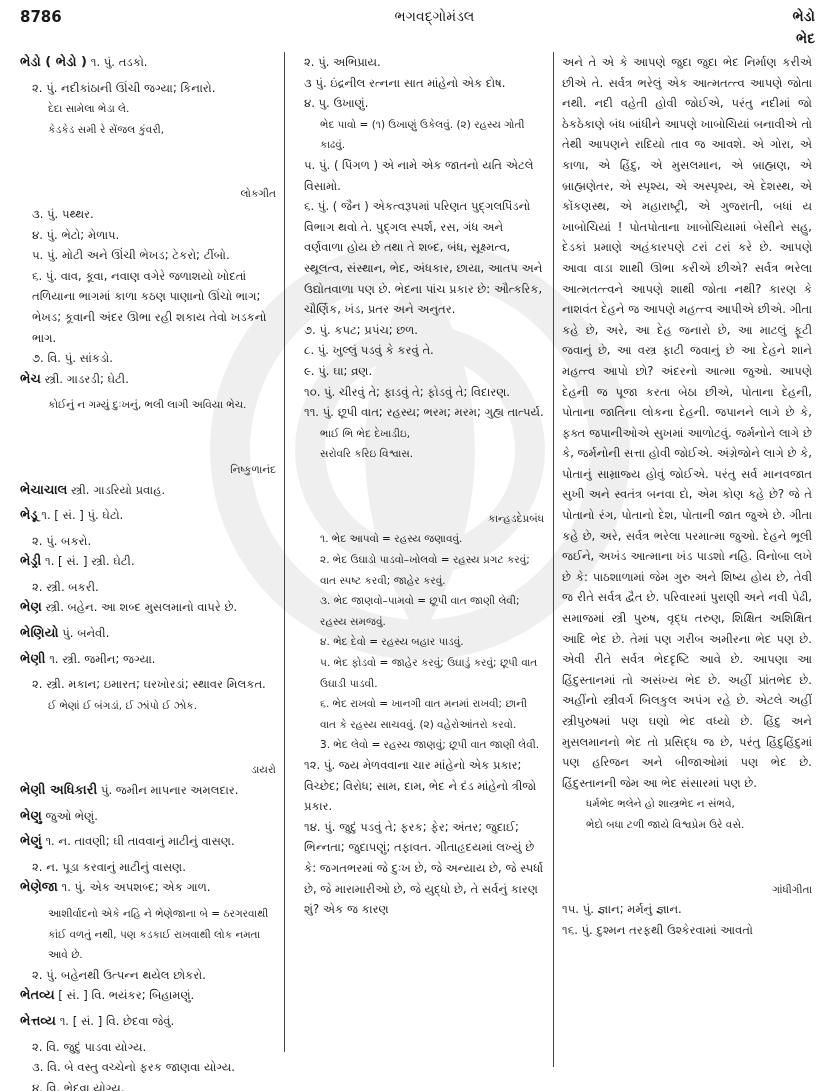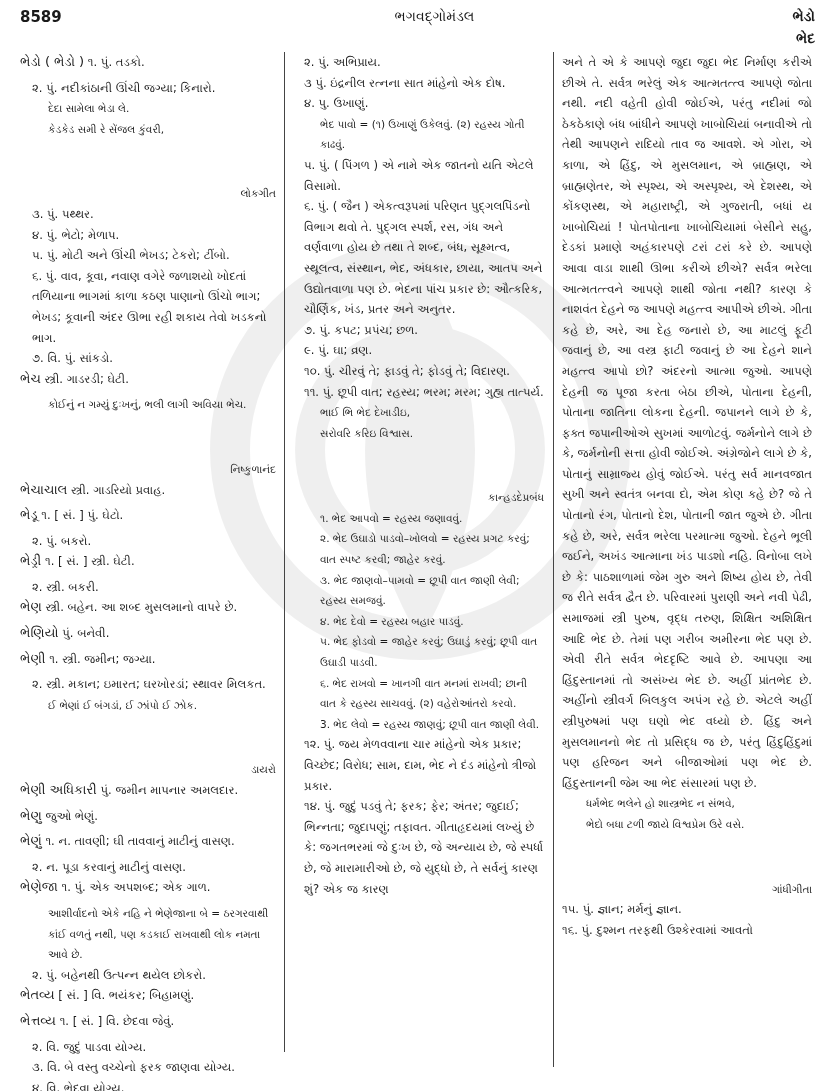--- a/index.html
+++ b/index.html
@@ -25,37 +25,37 @@
     position: absolute; top: 52px; font-size: 11.6px; line-height: 20.6px;
   }
   .col-left { left: 20px; width: 256px; }
   .col-mid { left: 292px; width: 252px; }
   .col-right { left: 562px; width: 250px; text-align: justify; }
   .divider { position: absolute; top: 52px; width: 1px; background: #444; }
   .div1 { left: 284px; height: 1000px; }
   .div2 { left: 553px; height: 1015px; }
 
   .entry { margin: 0 0 5px 0; }
-  .hw { font-weight: normal; font-size: 13px; }
+  .hw { font-weight: bold; font-size: 13px; }
   .sense { padding-left: 12px; }
   .quote { padding-left: 28px; font-size: 10.5px; }
   .src { text-align: right; font-size: 10.5px; margin-top: 44px; }
   .para { text-align: justify; }
 </style>
 </head>
 <body>
 
 <svg class="watermark" viewBox="0 0 420 500">
   <circle cx="210" cy="250" r="190" fill="none" stroke="#000" stroke-width="40"></circle>
   <circle cx="210" cy="250" r="110" fill="none" stroke="#000" stroke-width="30"></circle>
   <path d="M210 60 Q 320 250 210 440 Q 100 250 210 60 Z" fill="#000"></path>
 </svg>
 
 <div class="header">
-  <div class="page-num">8589</div>
+  <div class="page-num">8786</div>
   <div class="running-title">ભગવદ્ગોમંડલ</div>
   <div class="guide-top">ભેડો</div>
   <div class="guide-bottom">ભેદ</div>
 </div>
 
 <div class="divider div1"></div>
 <div class="divider div2"></div>
 
 <div class="col col-left" id="col-left">
     <div class="entry"><span class="hw">ભેડો ( ભેડો )</span> <span>૧. પું. તડકો.</span></div>
@@ -97,20 +97,21 @@
     <div class="sense">૫. વિ. છેદવા જોગ.</div>
   </div>
 <div class="col col-mid" id="col-mid">
     <div class="sense">૨. પું. અભિપ્રાય.</div>
     <div class="sense">૩ પું. ઇંદ્રનીલ રત્નના સાત માંહેનો એક દોષ.</div>
     <div class="sense">૪. પુ. ઉખાણું.</div>
     <div class="quote">ભેદ પાવો = (૧) ઉખાણું ઉકેલવું. (૨) રહસ્ય ગોતી કાઢવું.</div>
     <div class="sense">૫. પું. ( પિંગળ ) એ નામે એક જાતનો યતિ એટલે વિસામો.</div>
     <div class="sense">૬. પું. ( જૈન ) એકત્વરૂપમાં પરિણત પુદ્ગલપિંડનો વિભાગ થવો તે. પુદ્ગલ સ્પર્શ, રસ, ગંધ અને વર્ણવાળા હોય છે તથા તે શબ્દ, બંધ, સૂક્ષ્મત્વ, સ્થૂલત્વ, સંસ્થાન, ભેદ, અંધકાર, છાયા, આતપ અને ઉદ્યોતવાળા પણ છે. ભેદના પાંચ પ્રકાર છે: ઔત્કરિક, ચૌર્ણિક, ખંડ, પ્રતર અને અનુતર.</div>
     <div class="sense">૭. પું. કપટ; પ્રપંચ; છળ.</div>
+    <div class="sense">૮. પું. ખુલ્લું પડવું કે કરવું તે.</div>
     <div class="sense">૯. પું. ઘા; વ્રણ.</div>
     <div class="sense">૧૦. પું. ચીરવું તે; ફાડવું તે; ફોડવું તે; વિદારણ.</div>
     <div class="sense">૧૧. પું. છૂપી વાત; રહસ્ય; ભરમ; મરમ; ગુહ્ય તાત્પર્ય.</div>
     <div class="quote">ભાઈ ભિ ભેદ દેખાડીઇ,</div>
     <div class="quote">સરોવરિ કરિઇ વિશ્વાસ.</div>
     <div class="src">કાન્હડદેપ્રબંધ</div>
     <div class="quote">૧. ભેદ આપવો = રહસ્ય જણાવવું.</div>
     <div class="quote">૨. ભેદ ઉઘાડો પાડવો–ખોલવો = રહસ્ય પ્રગટ કરવું; વાત સ્પષ્ટ કરવી; જાહેર કરવું.</div>
     <div class="quote">૩. ભેદ જાણવો–પામવો = છૂપી વાત જાણી લેવી; રહસ્ય સમજવું.</div>
     <div class="quote">૪. ભેદ દેવો = રહસ્ય બહાર પાડવું.</div>

